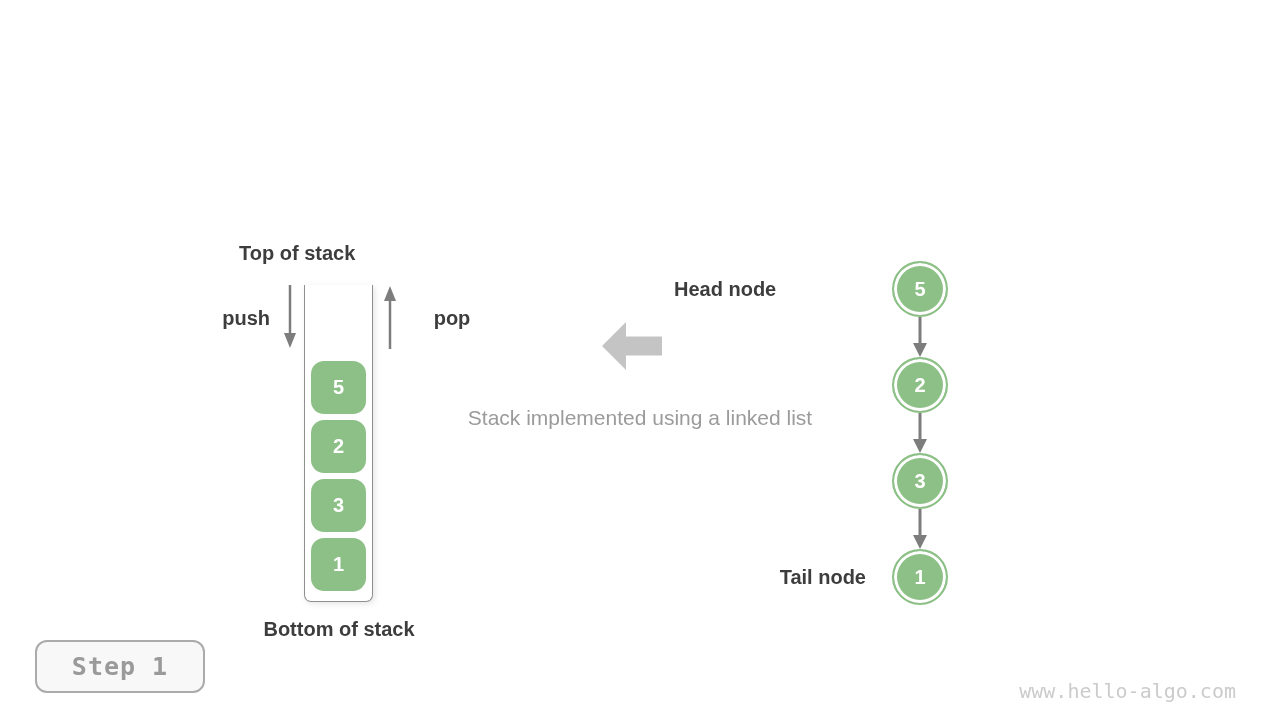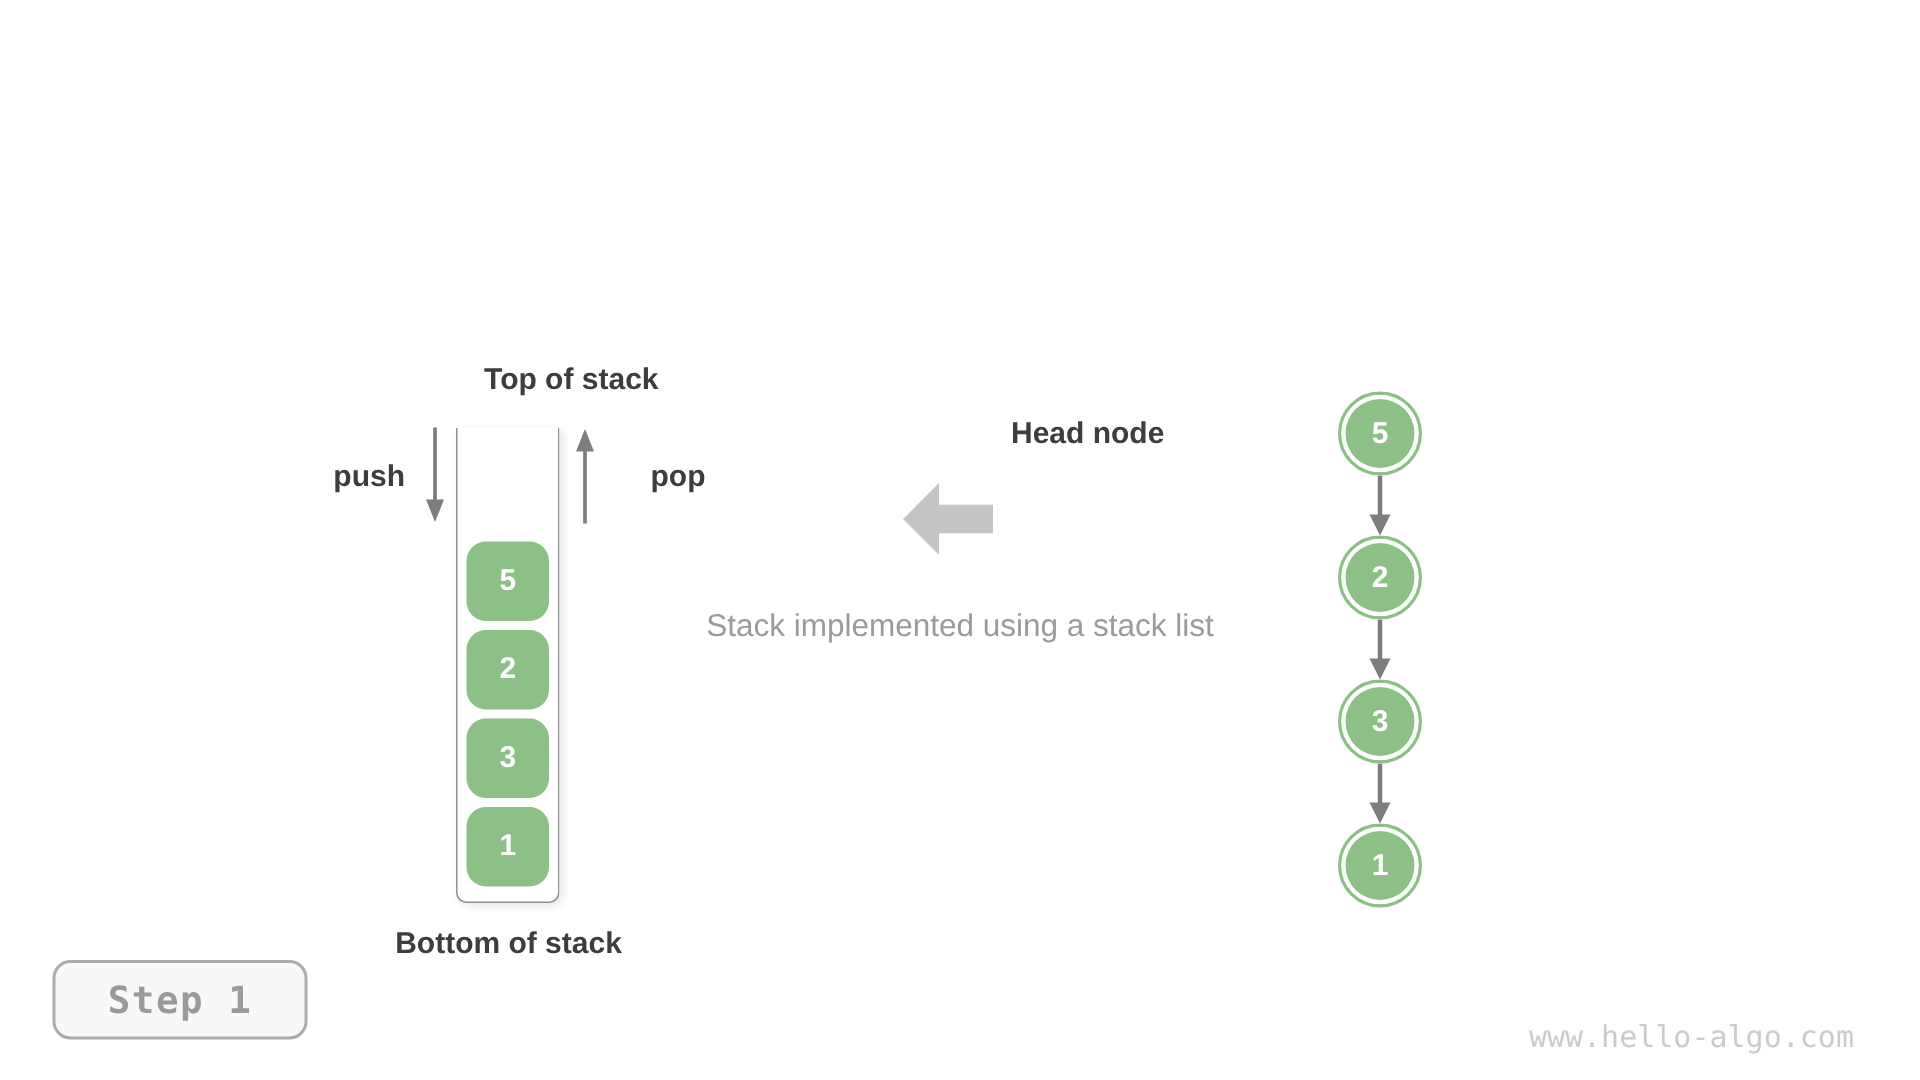--- a/index.html
+++ b/index.html
@@ -17,21 +17,21 @@
   html,body{margin:0;padding:0;background:#ffffff;}
   .canvas{
     position:relative;width:1280px;height:720px;background:#ffffff;overflow:hidden;
     font-family:"Liberation Sans", sans-serif;
   }
   .lbl-dark{color:var(--dark-text);font-weight:bold;font-size:20px;line-height:26px;}
   .lbl-gray{color:var(--gray-text);font-size:21px;line-height:27px;}
   .abs{position:absolute;}
 
   
-  .top-of-stack{left:239px;top:240px;width:200px;text-align:right;}
+  .top-of-stack{left:239px;top:240px;width:200px;text-align:left;}
   .bottom-of-stack{left:239px;top:616px;width:200px;text-align:center;}
   .push-label{left:166px;top:305px;width:104px;text-align:right;}
   .pop-label{left:400px;top:305px;width:104px;text-align:center;}
   .push-arrow{left:281px;top:284px;}
   .pop-arrow{left:381px;top:284px;}
   .push-arrow line,.pop-arrow line{stroke:var(--arrow-gray);stroke-width:2.5px;}
   .push-arrow polygon,.pop-arrow polygon{fill:var(--arrow-gray);}
   .stack-container{
     left:304px;top:285px;width:69px;height:317px;box-sizing:border-box;
     background:#ffffff;border:1.5px solid var(--container-border);border-top:none;
@@ -104,23 +104,24 @@
       <div class="stack-item">2</div>
       <div class="stack-item">3</div>
       <div class="stack-item">1</div>
     </div>
 
   <div class="abs bottom-of-stack lbl-dark">Bottom of stack</div>
 
   <svg class="abs block-arrow" width="60" height="50" viewBox="0 0 60 50">
     <polygon points="0,25 24,1 24,15.5 60,15.5 60,34.5 24,34.5 24,49"></polygon>
   </svg>
-  <div class="abs caption lbl-gray">Stack implemented using a stack list</div>
+  <div class="abs caption lbl-gray">Stack implemented using a linked list</div>
 
   <div class="abs head-label lbl-dark">Head node</div>
+  <div class="abs tail-label lbl-dark">Tail node</div>
   <div class="abs list-column">
       <div class="list-node">5</div>
       <svg class="connector" width="24" height="40" viewBox="0 0 24 40">
         <line x1="12" y1="0" x2="12" y2="28"></line>
         <polygon points="12,40 5,26 19,26"></polygon>
       </svg>
       <div class="list-node">2</div>
       <svg class="connector" width="24" height="40" viewBox="0 0 24 40">
         <line x1="12" y1="0" x2="12" y2="28"></line>
         <polygon points="12,40 5,26 19,26"></polygon>

